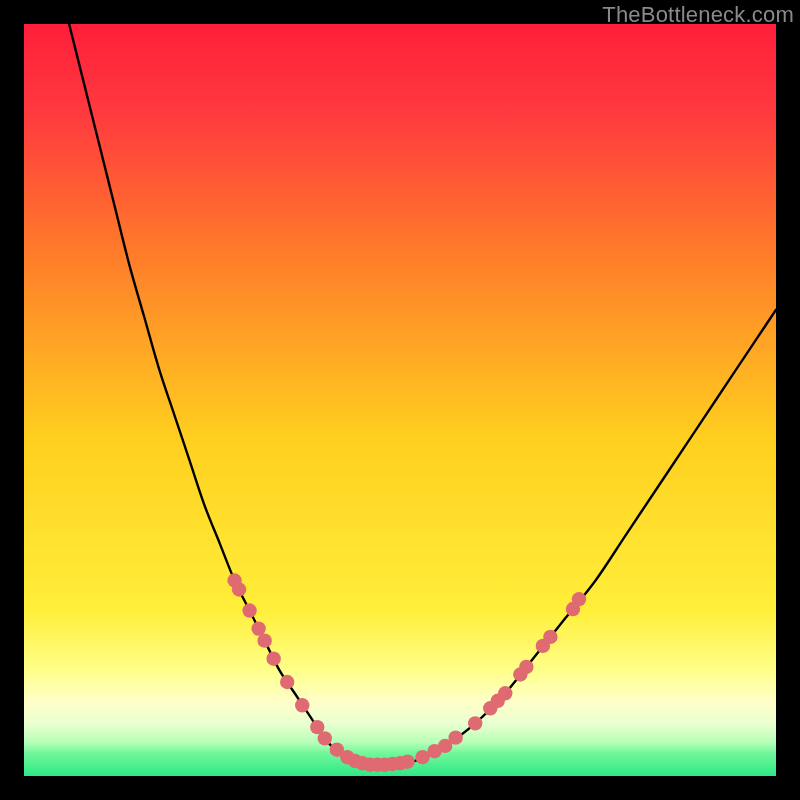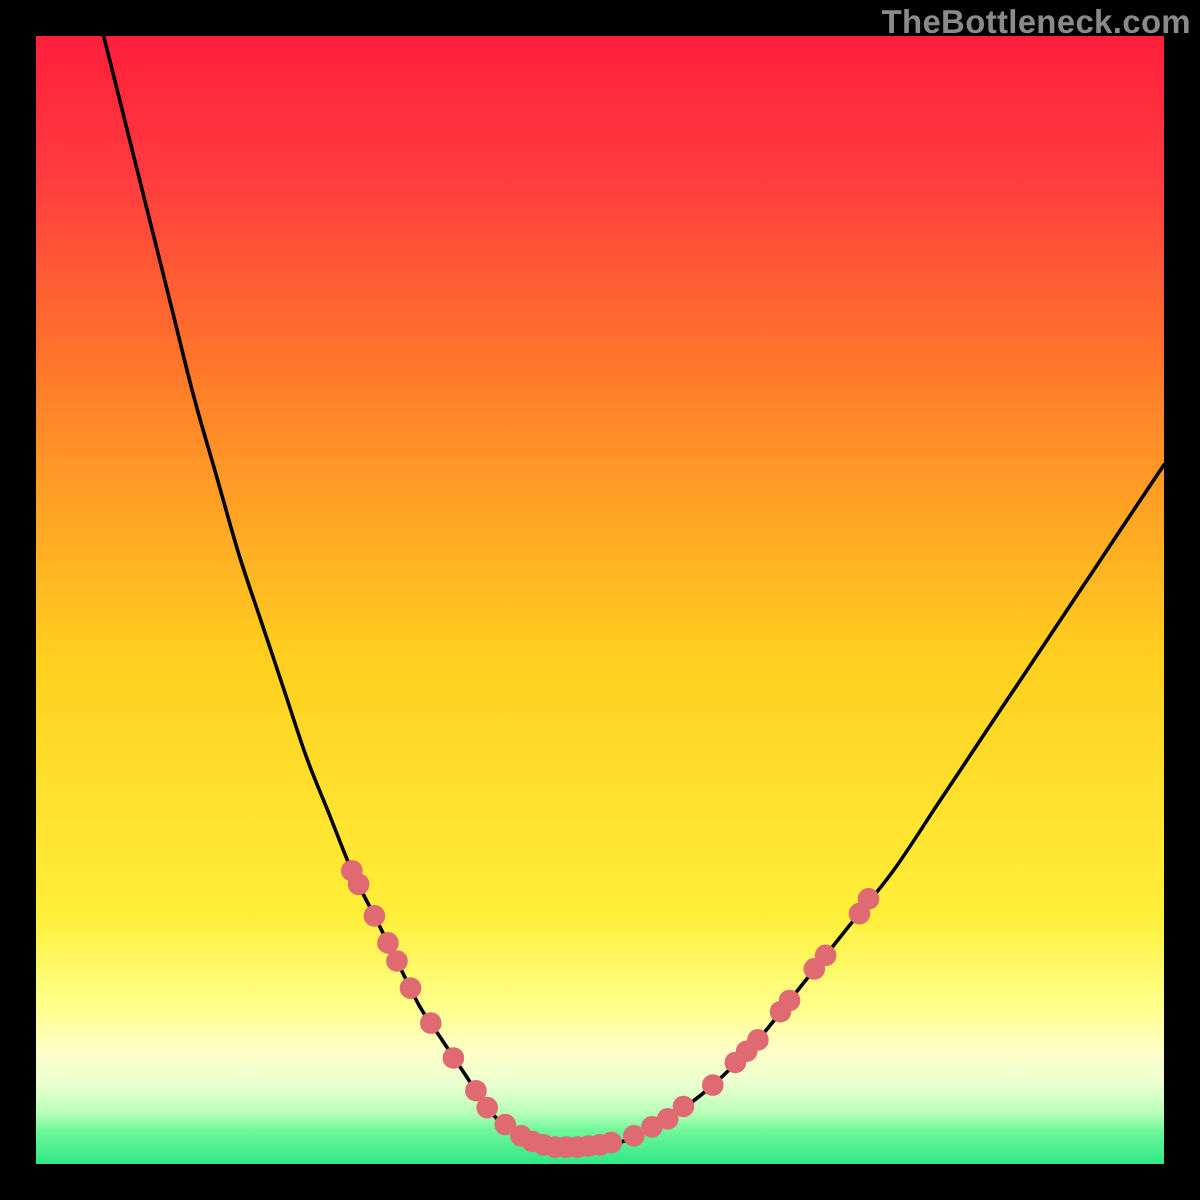--- a/index.html
+++ b/index.html
@@ -25,21 +25,21 @@
     top: 0;
     width: 752px;
     height: 752px;
   }
   .watermark {
     position: absolute;
     top: 2px;
     right: 6px;
     color: #8a8a8a;
     font-size: 22px;
-    font-weight: 700;
+    font-weight: 400;
     letter-spacing: 0.2px;
     user-select: none;
   }
   svg {
     display: block;
   }
 </style>
 </head>
 <body>
 

